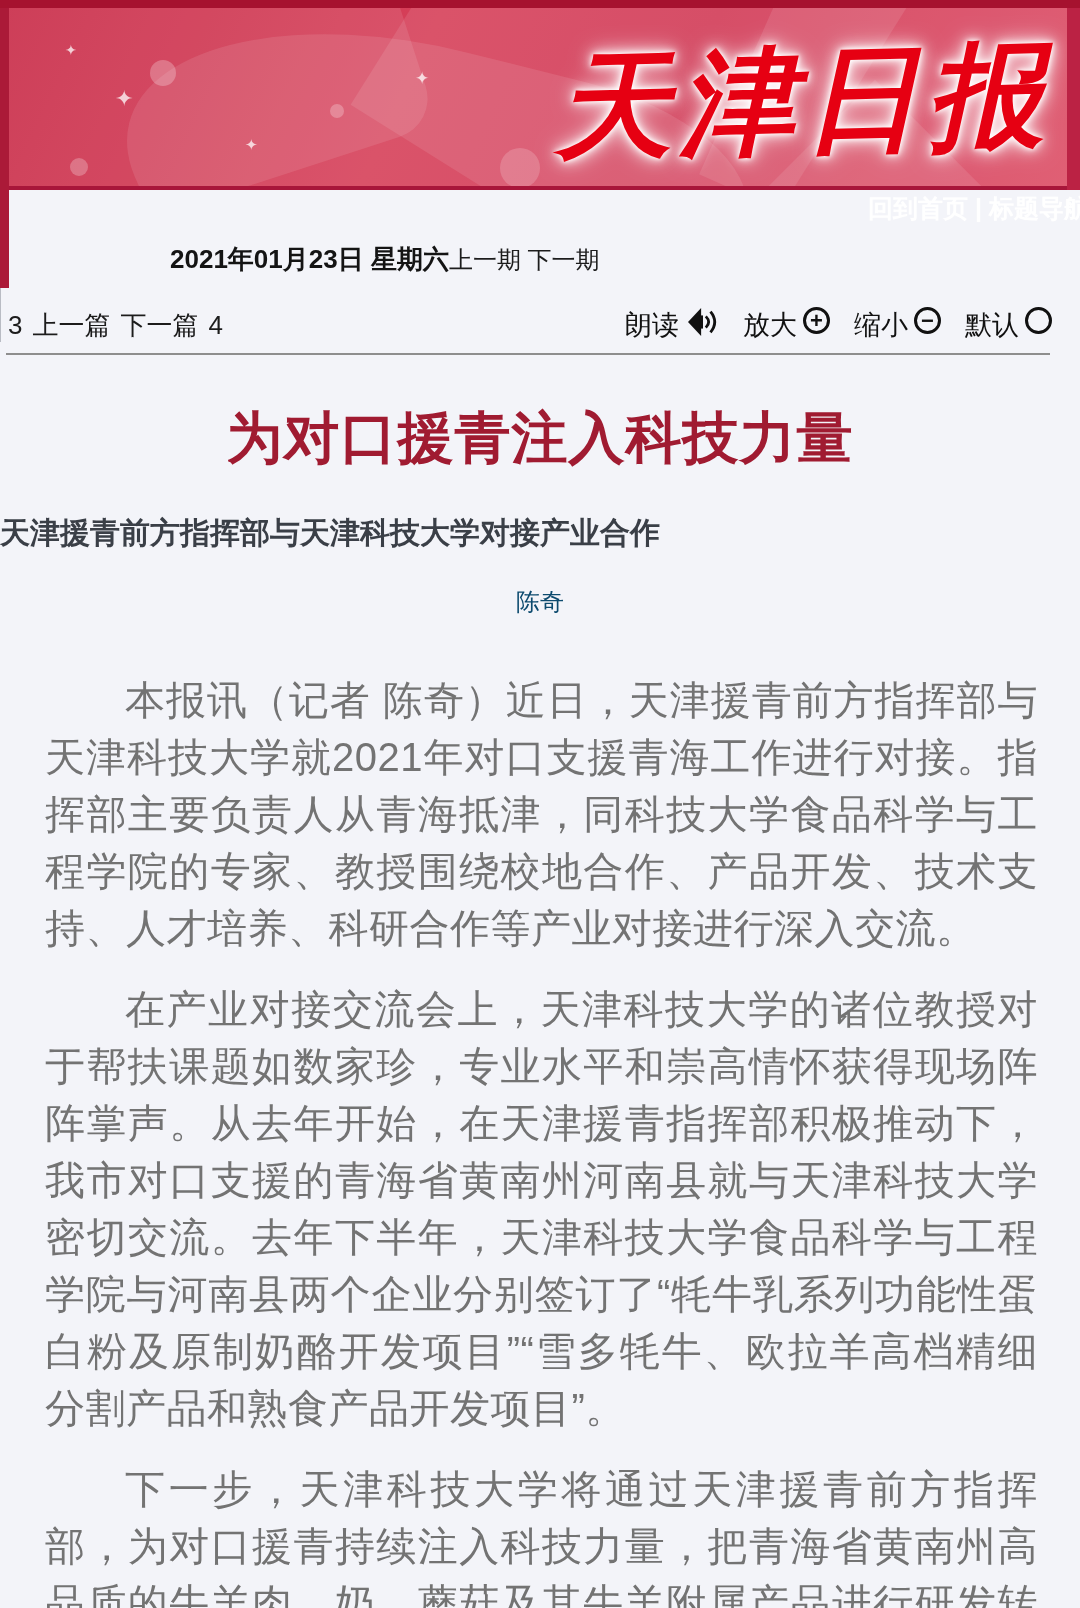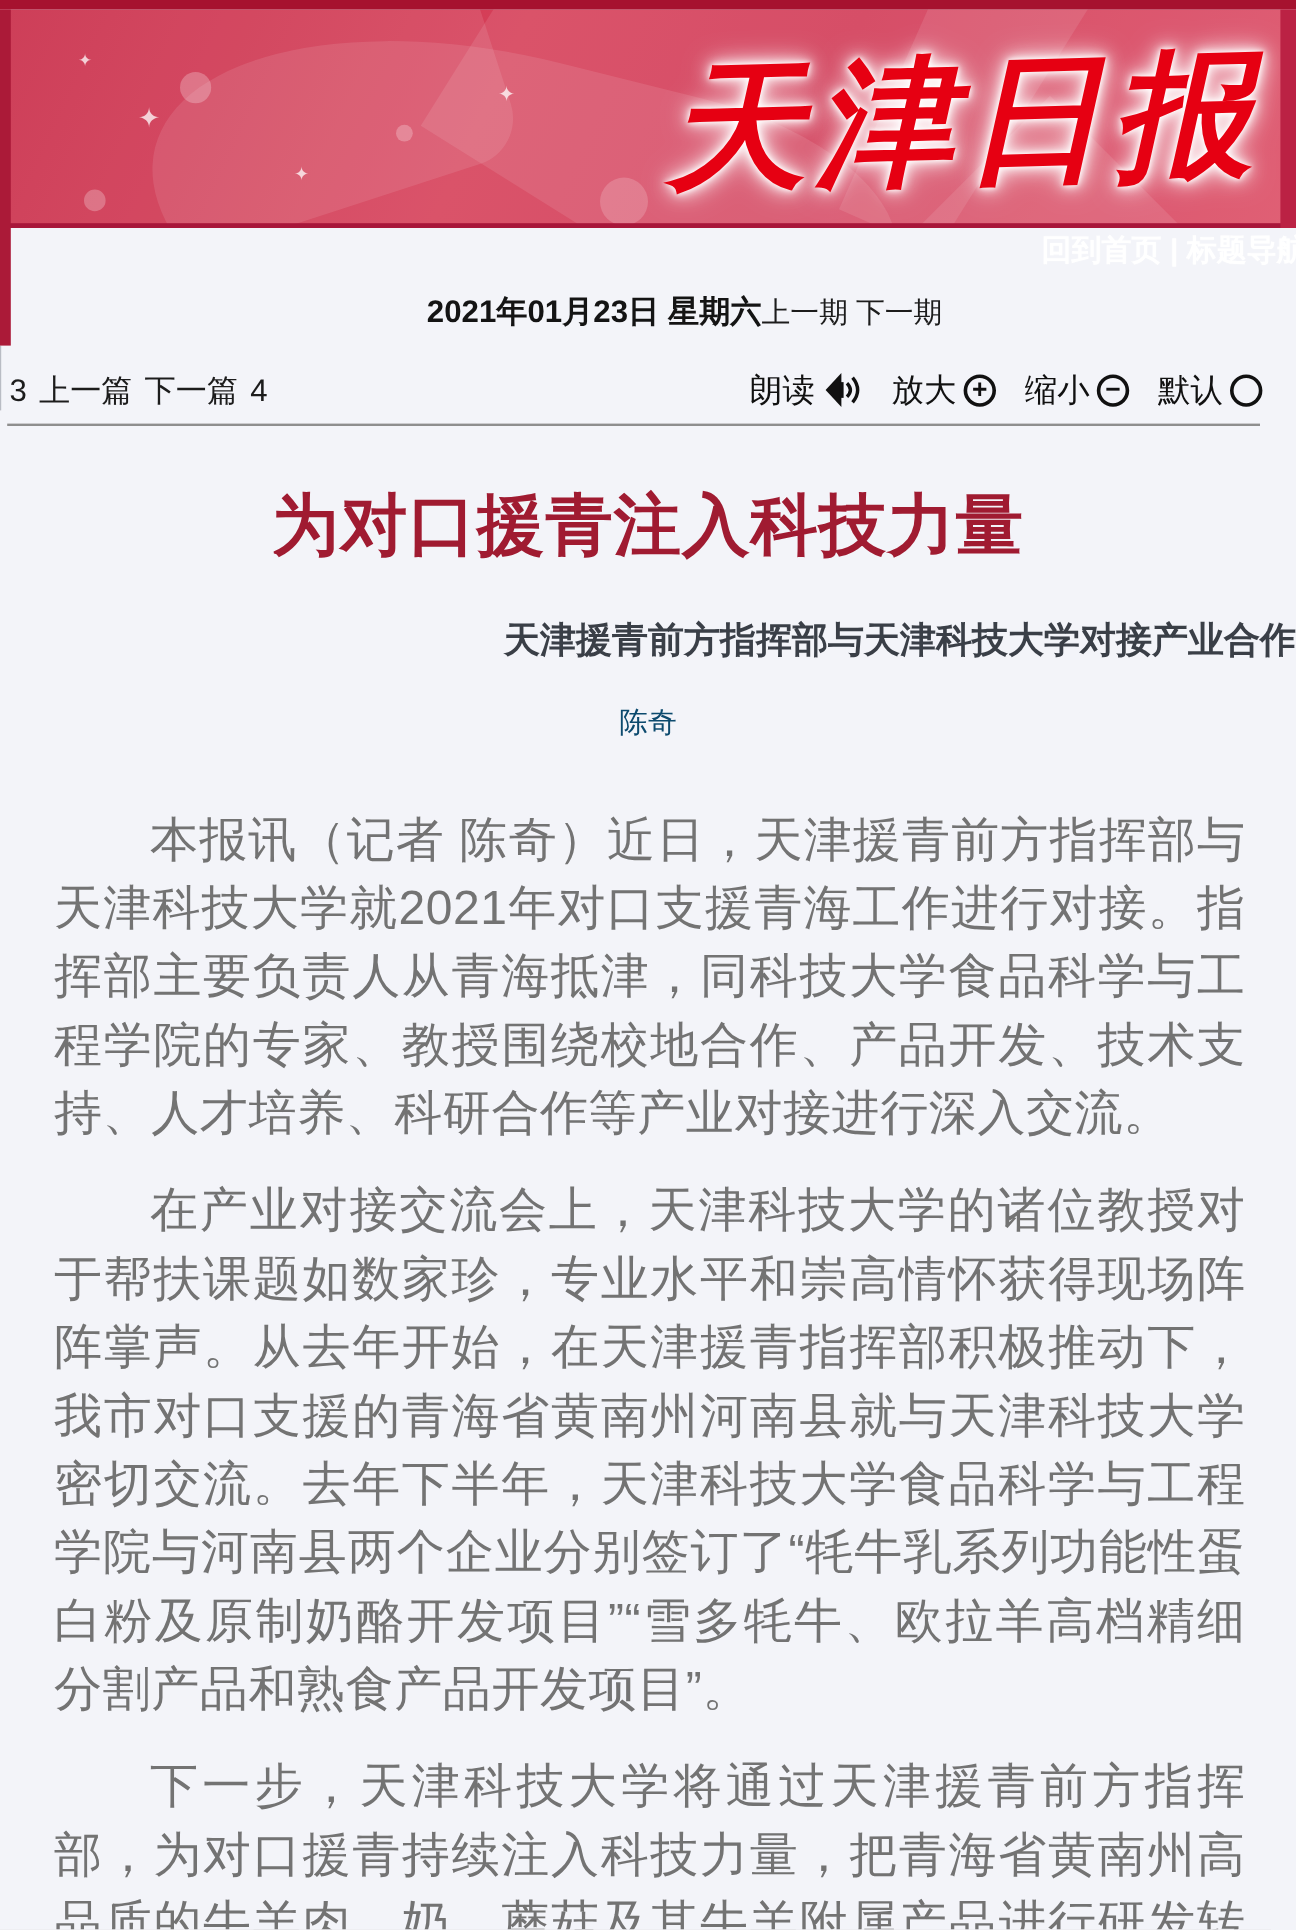--- a/index.html
+++ b/index.html
@@ -40,42 +40,42 @@
     cursor:pointer; white-space:nowrap;
   }
   
   .subnav {
     position:absolute; top:192px; left:868px; z-index:6;
     color:#ffffff; font-weight:bold; font-size:25px; white-space:nowrap;
     text-shadow:0 0 2px rgba(255,255,255,0.4); cursor:pointer;
   }
   .subnav span { cursor:pointer; }
   
-  .issue-row { display:flex; justify-content:center; align-items:baseline; padding:52px 109px 0 170px; }
+  .issue-row { display:flex; justify-content:flex-start; align-items:baseline; padding:52px 109px 0 170px; }
   .issue-date { font-size:26px; font-weight:bold; color:#141414; }
   .issue-links { font-size:24px; color:#1c1c1c; }
   .issue-links span { cursor:pointer; }
   
   .art-nav { display:flex; justify-content:space-between; align-items:center; padding:30px 28px 10px 8px; }
   .art-nav-left { font-size:26px; color:#1c1c1c; display:flex; align-items:center; gap:10px; }
   .art-nav-left span { cursor:pointer; }
-  .tools { display:flex; align-items:center; gap:6px; font-size:27px; color:#111; }
+  .tools { display:flex; align-items:flex-start; gap:6px; font-size:27px; color:#111; }
   .tools .lbl { cursor:pointer; }
   .tools .gap { width:12px; }
   .circle-btn {
     display:inline-flex; align-items:center; justify-content:center;
     width:27px; height:27px; border:3px solid #111; border-radius:50%;
     font-size:22px; font-weight:bold; line-height:1; color:#111; cursor:pointer;
   }
   .speaker { width:32px; height:30px; cursor:pointer; margin-left:2px; }
   .divider { border:0; border-top:2px solid #8e8e8e; margin:0 30px 0 6px; }
   .left-edge-line { position:absolute; left:0; top:288px; width:1px; height:54px; background:#b9bcc4; }
   
   .title { margin-top:46px; text-align:center; font-size:56px; font-weight:bold; color:#a01b31; letter-spacing:1px; }
-  .subtitle { margin-top:36px; text-align:right; font-size:30px; font-weight:bold; color:#3a3f47; }
+  .subtitle { margin-top:36px; text-align:left; font-size:30px; font-weight:bold; color:#3a3f47; }
   .author { margin-top:32px; text-align:center; font-size:24px; color:#0c4a6e; }
   .body-text { margin:54px 42px 0 45px; }
   .body-text p {
     font-size:40px; line-height:57px; color:#737373; text-align:justify;
     text-indent:2em; margin-bottom:24px; letter-spacing:0.5px;
   }
 </style>
 </head>
 <body>
 

